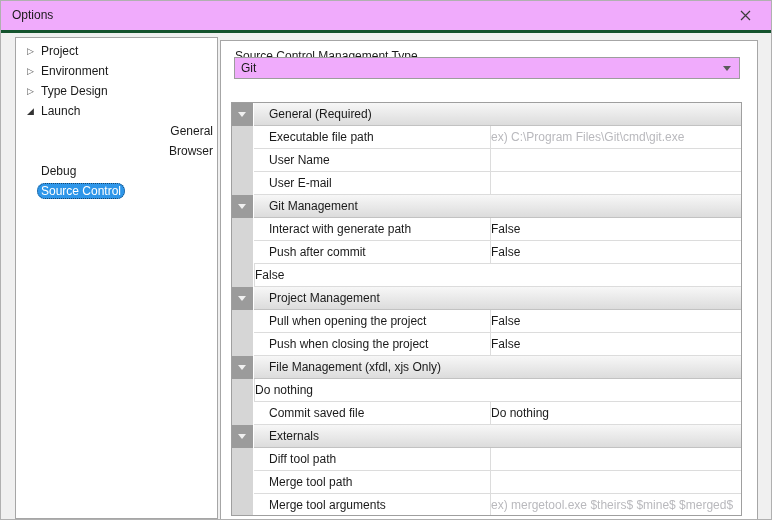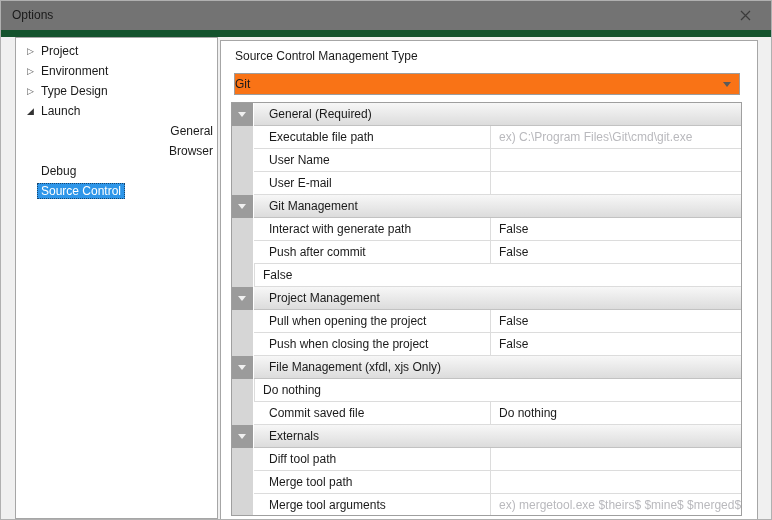--- a/index.html
+++ b/index.html
@@ -6,63 +6,63 @@
   body {
     width:772px; height:520px;
     background:#f0f0f0;
     font-family:"Liberation Sans", sans-serif;
     font-size:12px; color:#1a1a1a;
     position:relative; overflow:hidden;
     box-sizing:border-box;
     border:1px solid #b0b0b0;
   }
   
-  .titlebar { position:absolute; left:0; top:0; right:0; height:29px; background:#737373; border-bottom:7px solid #14532d; }
+  .titlebar { position:absolute; left:0; top:0; right:0; height:29px; background:#f0abfc; border-bottom:3px solid #14532d; }
   .title { position:absolute; left:11px; top:7px; }
   .close-btn { position:absolute; right:6px; top:0; width:40px; height:29px; display:flex; align-items:center; justify-content:center; cursor:default; }
   
   .tree-panel {
     position:absolute; left:14px; top:36px; width:203px; height:482px;
     background:#ffffff; border:1px solid #a6a6a6; box-sizing:border-box;
     padding-top:3px; overflow:hidden;
   }
   .tree-row { height:20px; display:flex; align-items:center; white-space:nowrap; }
   .tree-row.lvl1 { padding-left:22px;justify-content:flex-end; }
   .expander { width:13px; margin-left:8px; flex:none; text-align:center; font-size:9px; line-height:20px; color:#555; font-family:"DejaVu Sans", sans-serif; }
   .expander.expanded { color:#333; }
   .tree-label { padding:1px 4px; }
-  .tree-label.selected { background:var(--sel,#2e96e9); color:#fff; outline:1px dotted #17456e; outline-offset:-1px; }
+  .tree-label.selected { background:var(--sel,#2e96e9); color:#fff; outline:1px dotted #17456e; outline-offset:-1px;border-radius:8px; }
   
   .main-panel {
     position:absolute; left:219px; top:39px; width:538px; height:481px;
     background:#ffffff; border:1px solid #a6a6a6; box-sizing:border-box;
   }
   .scm-label { position:absolute; left:14px; top:8px; }
   .combo {
-    position:absolute; left:13px; top:32px; width:506px; height:22px;
-    border:1px solid #9d9d9d; box-sizing:border-box; background:#f97316;
-    display:flex; align-items:center; padding-left:0;
+    position:absolute; left:13px; top:16px; width:506px; height:22px;
+    border:1px solid #9d9d9d; box-sizing:border-box; background:#f0abfc;
+    display:flex; align-items:center; padding-left:6px;
   }
   .combo-arrow { position:absolute; right:8px; top:8px; width:0; height:0;
     border-left:4px solid transparent; border-right:4px solid transparent; border-top:5px solid #5a5a5a; }
   
   .grid {
     position:absolute; left:10px; top:61px; width:511px; height:414px;
     border:1px solid #9f9f9f; box-sizing:border-box; background:#fff; overflow:hidden;
   }
   .grid-row { display:flex; height:23px; box-sizing:border-box; align-items:stretch; }
   .ind { width:22px; flex:none; background:#d6d6d6; border-right:1px solid #ffffff; box-sizing:border-box; position:relative; }
   .grid-row.cat .ind { background:#9b9b9b; }
   .tri { position:absolute; left:6px; top:9px; width:0; height:0;
     border-left:4px solid transparent; border-right:4px solid transparent; border-top:5px solid #f0f0f0; }
   .cat-body { flex:1; background:linear-gradient(#f7f7f7,#dcdcdc); border-bottom:1px solid #c2c2c2;
     display:flex; align-items:center; padding-left:15px; box-sizing:border-box; }
   .cell-name { width:236px; flex:none; box-sizing:border-box; padding-left:15px;
     display:flex; align-items:center; border-bottom:1px solid #dcdcdc; white-space:nowrap; overflow:hidden;text-align:right; }
-  .cell-value { flex:1; box-sizing:border-box; padding-left:8px; border-left:1px solid #dcdcdc; border-bottom:1px solid #dcdcdc;
+  .cell-value { flex:1; box-sizing:border-box; border-left:1px solid #dcdcdc; border-bottom:1px solid #dcdcdc;
     display:flex; align-items:center; white-space:nowrap; overflow:hidden; }
   .cell-value.placeholder { color:var(--ph,#b9b9bd); }
 </style>
 </head>
 <body>
 
 <div class="titlebar">
   <span class="title">Options</span>
   <span class="close-btn">
     <svg width="11" height="11" viewBox="0 0 11 11">

